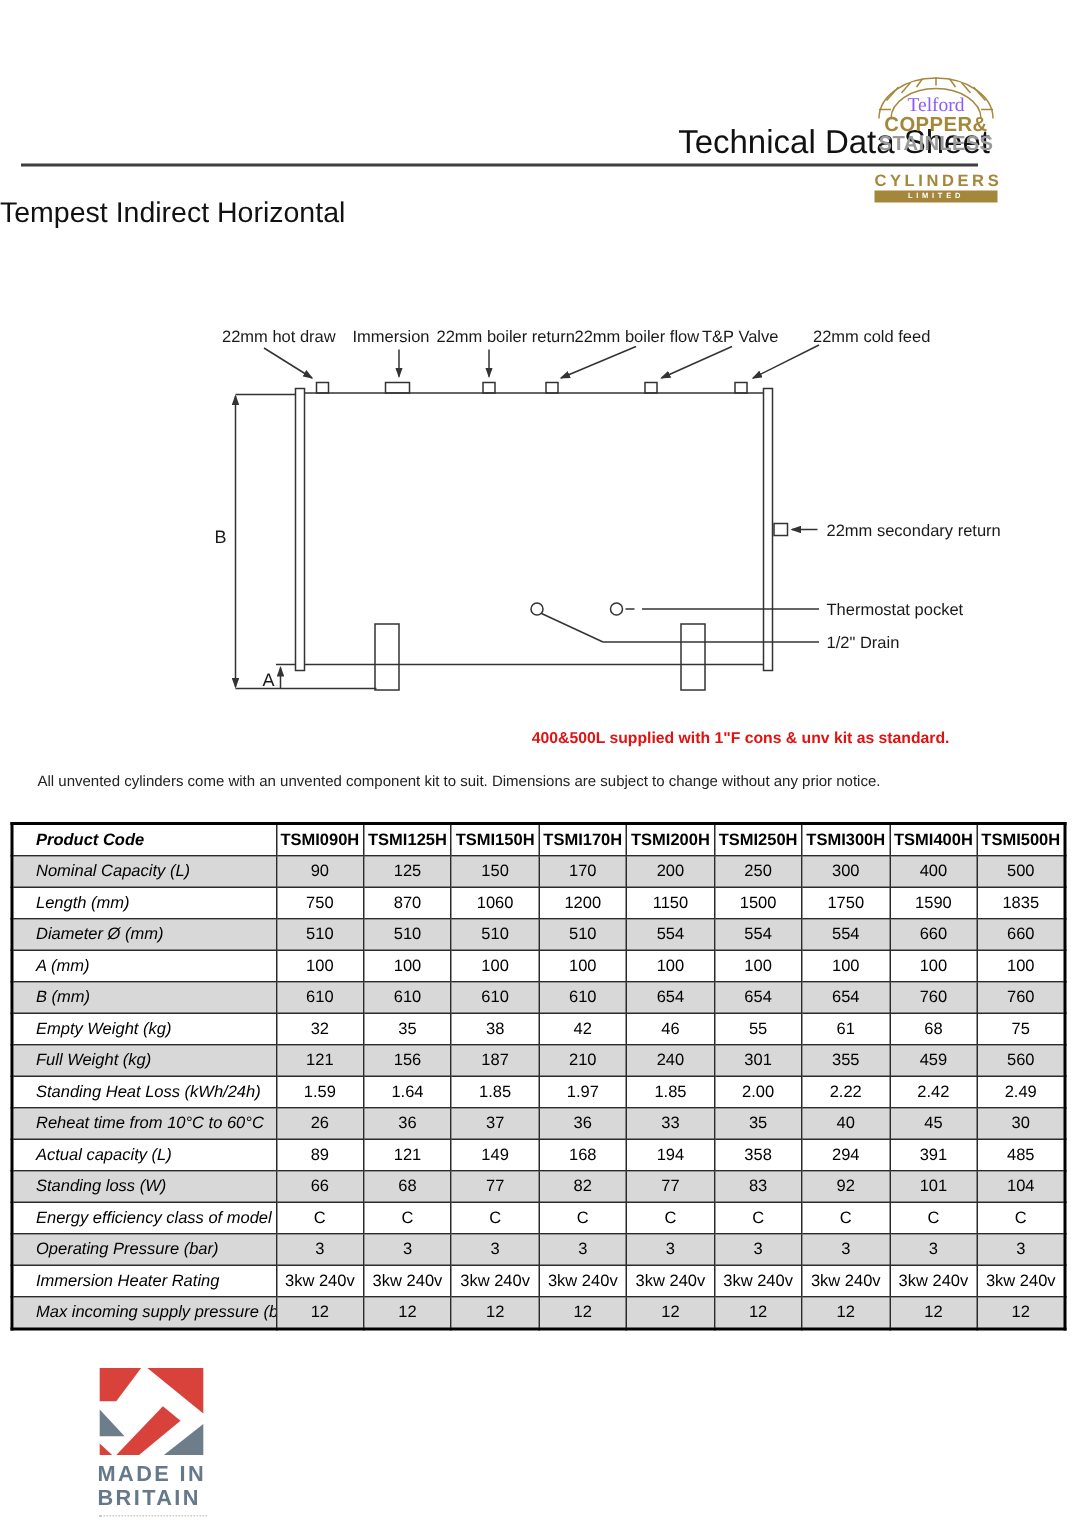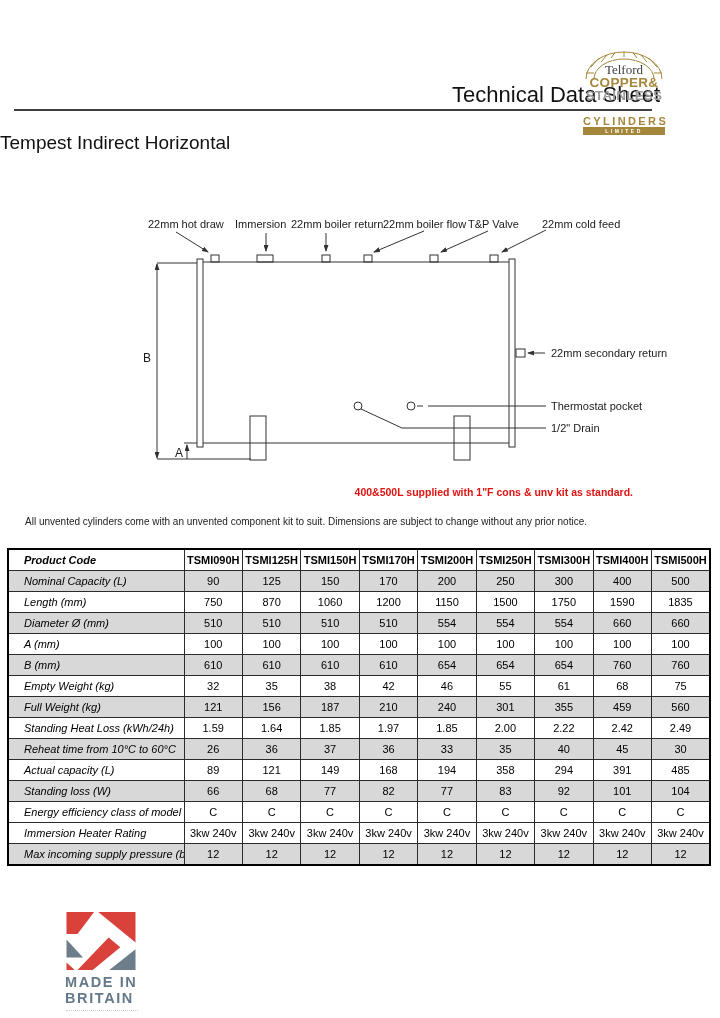--- a/index.html
+++ b/index.html
@@ -10,21 +10,21 @@
   .abs{position:absolute;}
 
   
   .page-title{left:0;top:82px;width:660px;text-align:right;font-size:22px;color:#111;}
   .title-rule{left:14px;top:109px;width:638px;height:2px;background:#3f3f3f;}
   .subtitle{left:0;top:132px;width:690px;text-align:left;font-size:19px;color:#111;}
 
   
   .brand{left:583px;top:50px;width:82px;text-align:center;line-height:0.95;}
   .brand .arch{display:block;margin:0 auto;}
-  .brand .name{font-family:"Liberation Serif", serif;font-size:13px;margin-top:-16px;color:#404040;}
+  .brand .name{font-family:"Liberation Serif", serif;font-size:13px;margin-top:-16px;color:#8b5cf6;}
   .brand .l1{font-size:13.5px;font-weight:bold;color:#a5873b;letter-spacing:0.3px;margin-top:1px;}
   .brand .l2{font-size:13.5px;font-weight:bold;color:#9b9b9b;letter-spacing:0.2px;}
   .brand .l3{font-size:11px;font-weight:bold;color:#a5873b;letter-spacing:2.4px;margin-top:13px;}
   .brand .l4{background:#a5873b;color:#fff;font-size:5px;font-weight:bold;letter-spacing:2.5px;
              height:8px;line-height:8px;margin-top:1px;}
 
   
   .note-red{left:0;top:486px;width:633px;text-align:right;font-size:10.5px;font-weight:bold;color:#e01212;}
   .note-grey{left:25px;top:516px;font-size:10px;color:#222;}
 
@@ -307,20 +307,32 @@
         <td>C</td>
         <td>C</td>
         <td>C</td>
         <td>C</td>
         <td>C</td>
         <td>C</td>
         <td>C</td>
         <td>C</td>
         <td>C</td>
       </tr>
+      <tr class="shade">
+        <td class="lab">Operating Pressure (bar)</td>
+        <td>3</td>
+        <td>3</td>
+        <td>3</td>
+        <td>3</td>
+        <td>3</td>
+        <td>3</td>
+        <td>3</td>
+        <td>3</td>
+        <td>3</td>
+      </tr>
       <tr>
         <td class="lab">Immersion Heater Rating</td>
         <td>3kw 240v</td>
         <td>3kw 240v</td>
         <td>3kw 240v</td>
         <td>3kw 240v</td>
         <td>3kw 240v</td>
         <td>3kw 240v</td>
         <td>3kw 240v</td>
         <td>3kw 240v</td>

